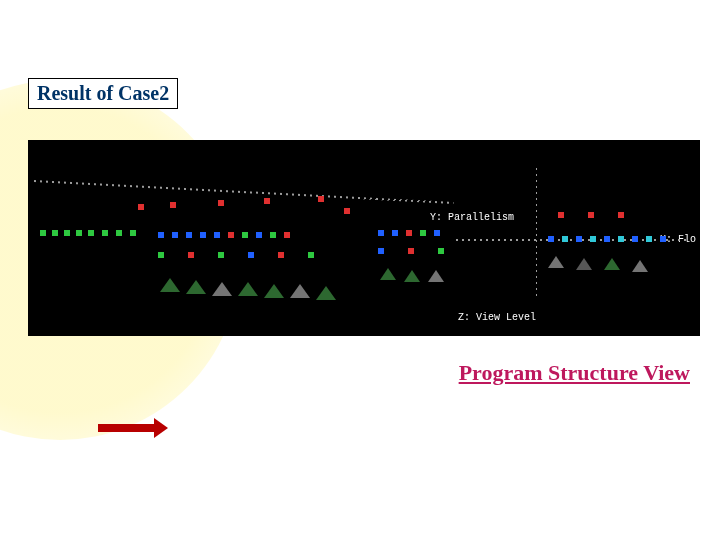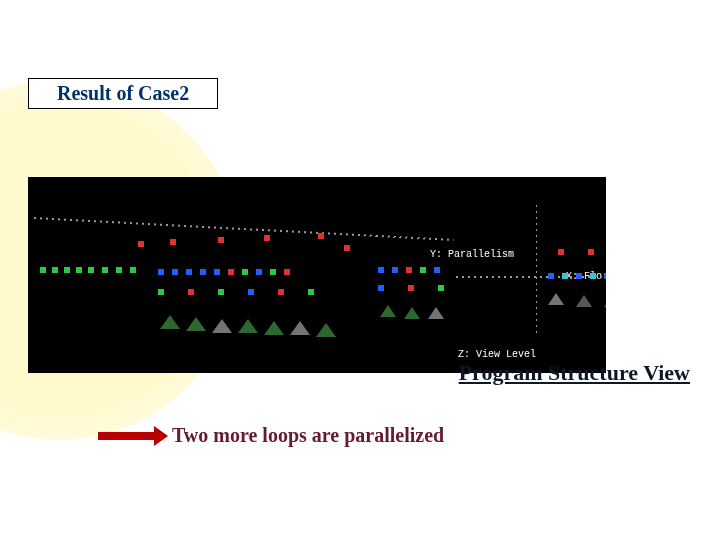--- a/index.html
+++ b/index.html
@@ -21,52 +21,51 @@
     border-radius: 50%;
     background: radial-gradient(circle at 50% 50%, #fff9c8 0%, #fff9c8 60%, #ffffff 100%);
     opacity: 0.9;
     z-index: 0;
   }
   .title-box {
     position: absolute;
     left: 28px;
     top: 78px;
     border: 1px solid #000;
-    padding: 3px 28px;
+    padding: 3px 8px;
     font-size: 20px;
     font-weight: bold;
     color: #003366;
     background: #ffffff;
     z-index: 2;
   }
   .figure {
     position: absolute;
     left: 28px;
     top: 140px;
-    width: 578px;
+    width: 672px;
     height: 196px;
     background: #000000;
     z-index: 2;
     overflow: hidden;
-    margin-top: 37px;
   }
   .axis-label {
     position: absolute;
     color: #ffffff;
     font-family: "Courier New", monospace;
     font-size: 10px;
     white-space: nowrap;
   }
   .caption-link {
     position: absolute;
     right: 30px;
     top: 360px;
     font-size: 22px;
     font-weight: bold;
-    color: #0f172a;
+    color: #be185d;
     text-decoration: underline;
     z-index: 2;
   }
   .arrow-wrap {
     position: absolute;
     left: 98px;
     top: 424px;
     display: flex;
     align-items: center;
     gap: 18px;
@@ -222,14 +221,13 @@
     <div class="tri" style="left:604px; top:120px; border-left-width:8px; border-right-width:8px; border-bottom-width:12px; border-bottom-color:#888;"></div>
   </div>
 </div>
 
 <div class="caption-link">
   <span>Program Structure View</span>
 </div>
 
 <div class="arrow-wrap">
   <div class="arrow"></div>
-  <span class="arrow-text">Two more loops are parallelized</span>
 </div>
 
 </body></html>

